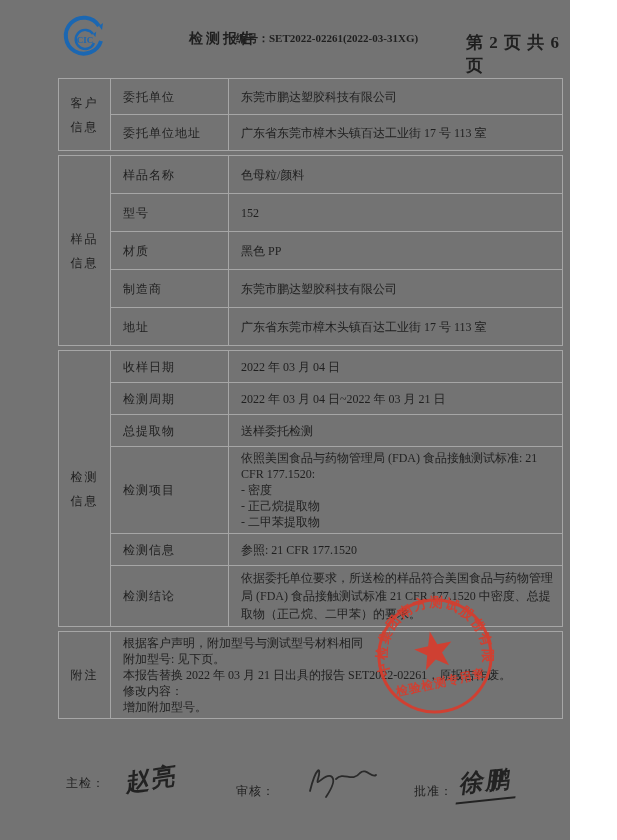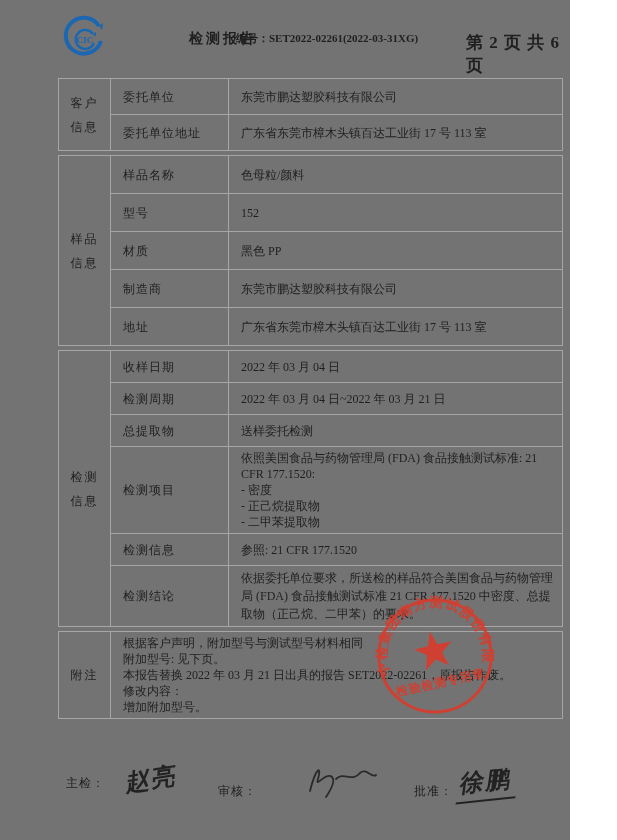--- a/index.html
+++ b/index.html
@@ -139,21 +139,21 @@
         <div>增加附加型号。</div>
       </td>
     </tr>
   </tbody>
     </table>
 
   <div class="sigzone">
     <span class="lab" style="left:8px;top:18px;text-align:right;">主检：</span>
     <span class="sig-hand" style="left:68px;top:6px;">赵亮</span>
 
-    <span class="lab" style="left:160px;top:26px;">审核：</span>
+    <span class="lab" style="left:178px;top:26px;">审核：</span>
     <svg style="position:absolute;left:244px;top:0;" width="80" height="46">
       <path d="M8,34 C14,10 20,8 16,22 C13,32 24,14 30,20 C34,24 28,34 24,40
                M34,22 C42,14 50,26 58,16 C64,10 70,22 74,18" fill="none" stroke="#2a2a2a" stroke-width="1.8" stroke-linecap="round"></path>
     </svg>
 
     <span class="lab" style="left:356px;top:26px;text-align:right;">批准：</span>
     <span class="sig-hand sig-xu" style="left:400px;top:8px;transform:rotate(-6deg) skewX(-14deg);">徐鹏</span>
 
   </div>
 

